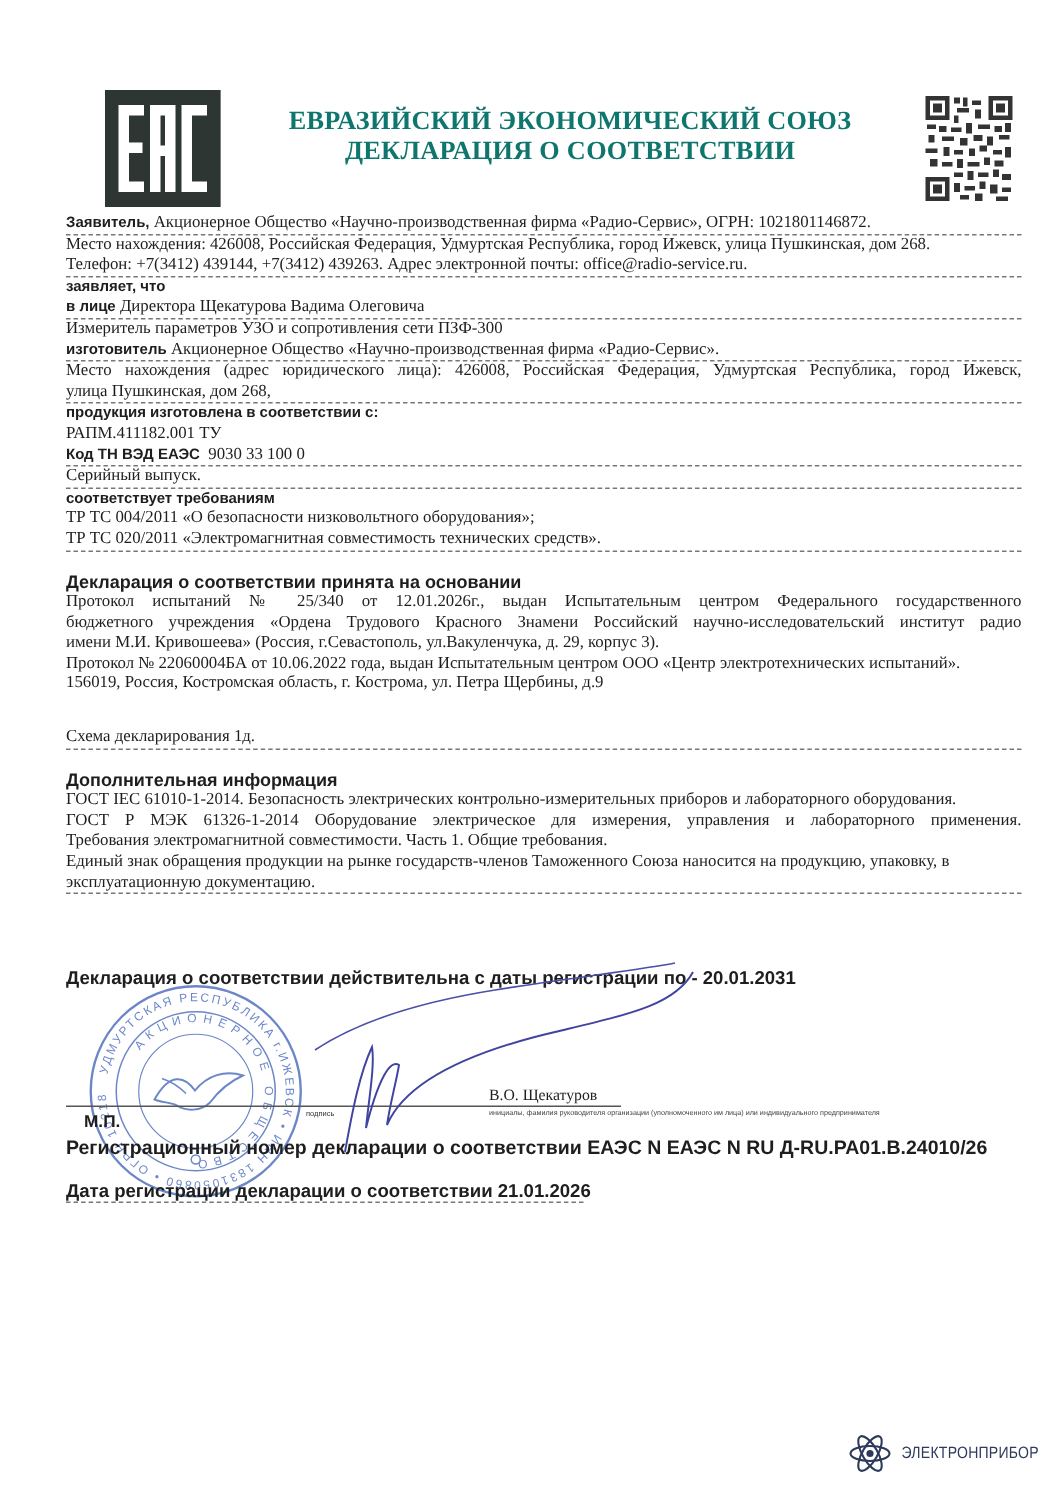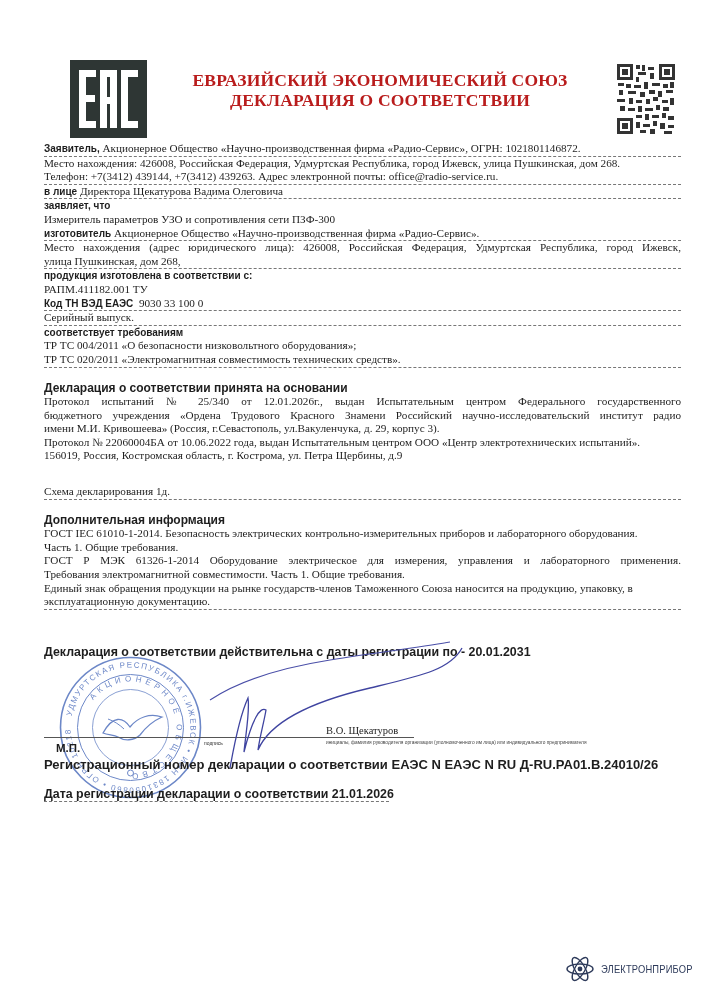--- a/index.html
+++ b/index.html
@@ -1,19 +1,19 @@
 <!DOCTYPE html>
 <html><head>
 <meta charset="utf-8">
 <style>
   html, body { margin:0; padding:0; background:#ffffff; }
   body { width:707px; height:1000px; position:relative; overflow:hidden; font-family:"Liberation Serif", serif; color:#1e1e1e; }
   .eac { position:absolute; left:70px; top:60px; width:77px; height:78px; background:#2e3634; }
   .eac svg { width:100%; height:100%; display:block; }
-  .title { position:absolute; left:170px; top:70px; width:420px; text-align:center; font-family:"Liberation Serif", serif; font-weight:bold; font-size:17.5px; line-height:20px; color:#b91c1c; letter-spacing:0.2px; }
+  .title { position:absolute; left:170px; top:70px; width:420px; text-align:center; font-family:"Liberation Serif", serif; font-weight:bold; font-size:17.5px; line-height:20px; color:#0f766e; letter-spacing:0.2px; }
   .qr { position:absolute; left:616px; top:63px; width:60px; height:72px; }
   .content { position:absolute; left:44px; top:142px; width:637px; font-size:11.2px; line-height:13.6px; }
   .line { border-bottom:1px dashed #777; white-space:nowrap; overflow:hidden; }
   .line.nodash { border-bottom:none; }
   .lbl { font-family:"Liberation Sans", sans-serif; font-weight:bold; font-size:10px; }
   .just { text-align:justify; text-align-last:justify; white-space:normal; }
   .sect { font-family:"Liberation Sans", sans-serif; font-weight:bold; font-size:12px; margin-top:12px; }
   .gap { height:22px; }
   .sig-area { position:absolute; left:44px; top:690px; width:637px; height:70px; }
   .stamp { position:absolute; left:58px; top:655px; width:145px; height:145px; opacity:0.75; }
@@ -110,24 +110,24 @@
     </g>
   </svg>
 </div>
 
 <div class="content">
   <div class="line">
     <span class="lbl">Заявитель,</span><span> Акционерное Общество «Научно-производственная фирма «Радио-Сервис», ОГРН: 1021801146872.</span>
   </div>
   <div class="line nodash">Место нахождения: 426008, Российская Федерация, Удмуртская Республика, город Ижевск, улица Пушкинская, дом 268.</div>
   <div class="line">Телефон: +7(3412) 439144, +7(3412) 439263. Адрес электронной почты: office@radio-service.ru.</div>
+  <div class="line nodash lbl">заявляет, что</div>
   <div class="line">
     <span class="lbl">в лице</span><span> Директора Щекатурова Вадима Олеговича</span>
   </div>
-  <div class="line nodash lbl">заявляет, что</div>
   <div class="line nodash">Измеритель параметров УЗО и сопротивления сети ПЗФ-300</div>
   <div class="line">
     <span class="lbl">изготовитель</span><span> Акционерное Общество «Научно-производственная фирма «Радио-Сервис».</span>
   </div>
   <div class="line nodash just">Место нахождения (адрес юридического лица): 426008, Российская Федерация, Удмуртская Республика, город Ижевск,</div>
   <div class="line">улица Пушкинская, дом 268,</div>
 
   <div class="line nodash lbl">продукция изготовлена в соответствии с:</div>
   <div class="line nodash">РАПМ.411182.001 ТУ</div>
   <div class="line">
@@ -143,21 +143,20 @@
   <div class="line nodash just">Протокол испытаний № 25/340 от 12.01.2026г., выдан Испытательным центром Федерального государственного</div>
   <div class="line nodash just">бюджетного учреждения «Ордена Трудового Красного Знамени Российский научно-исследовательский институт радио</div>
   <div class="line nodash">имени М.И. Кривошеева» (Россия, г.Севастополь, ул.Вакуленчука, д. 29, корпус 3).</div>
   <div class="line nodash">Протокол № 22060004БА от 10.06.2022 года, выдан Испытательным центром ООО «Центр электротехнических испытаний».</div>
   <div class="line nodash">156019, Россия, Костромская область, г. Кострома, ул. Петра Щербины, д.9</div>
   <div class="gap"></div>
   <div class="line">Схема декларирования 1д.</div>
 
   <div class="sect" style="margin-top:14px;">Дополнительная информация</div>
   <div class="line nodash">ГОСТ IEC 61010-1-2014. Безопасность электрических контрольно-измерительных приборов и лабораторного оборудования.</div>
-  <div class="line nodash">Часть 1. Общие требования.</div>
   <div class="line nodash just">ГОСТ Р МЭК 61326-1-2014 Оборудование электрическое для измерения, управления и лабораторного применения.</div>
   <div class="line nodash">Требования электромагнитной совместимости. Часть 1. Общие требования.</div>
   <div class="line nodash">Единый знак обращения продукции на рынке государств-членов Таможенного Союза наносится на продукцию, упаковку, в</div>
   <div class="line">эксплуатационную документацию.</div>
 </div>
 
 <div class="valid">Декларация о соответствии действительна с даты регистрации по - 20.01.2031</div>
 
 <div class="stamp">
   <svg viewBox="0 0 145 145" width="145" height="145">

